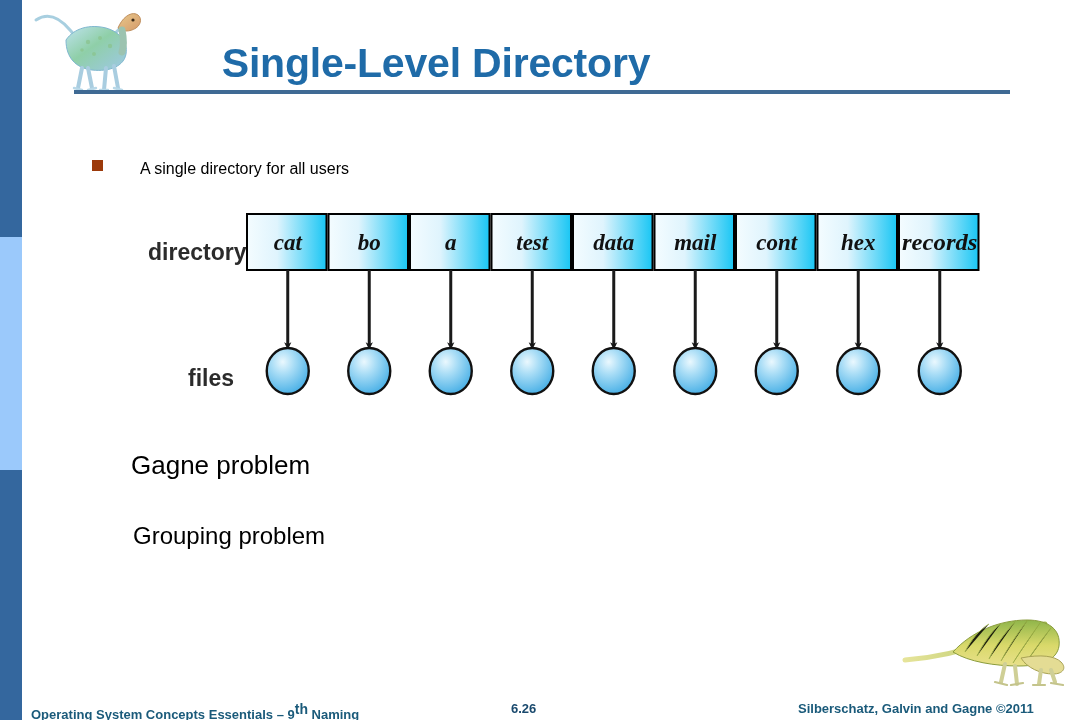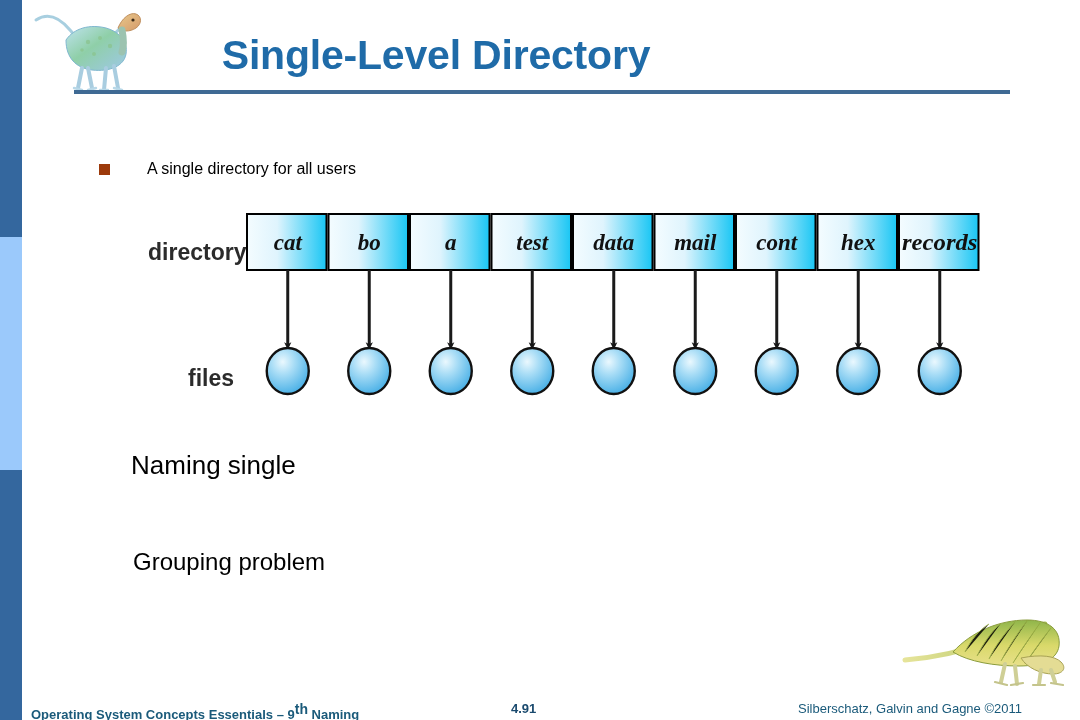--- a/index.html
+++ b/index.html
@@ -23,21 +23,21 @@
     width: 22px;
   }
   .band-top    { top: 0;     height: 237px; background: #34679e; }
   .band-mid    { top: 237px; height: 233px; background: #9bc9fb; }
   .band-bottom { top: 470px; height: 250px; background: #34679e; }
 
   
   .title {
     position: absolute;
     left: 0;
-    top: 32px;
+    top: 40px;
     width: 872px;
     text-align: center;
     font-size: 41px;
     font-weight: bold;
     color: #1f6ba8;
     letter-spacing: -0.2px;
     white-space: nowrap;
   }
   .title-rule {
     position: absolute;
@@ -63,22 +63,21 @@
     width: 180px;
     height: 80px;
   }
 
   
   .bullet-row {
     position: absolute;
     left: 92px;
     top: 160px;
     display: flex;
-    align-items: center;
-    margin-left: 7px;
+    align-items: flex-start;
   }
   .bullet-mark {
     width: 11px;
     height: 11px;
     background: #9c3a0b;
     margin-right: 37px;
     flex: none;
   }
   .bullet-text {
     font-size: 16px;
@@ -102,21 +101,21 @@
     position: absolute;
     left: 131px;
     top: 450px;
     font-size: 26px;
     color: #000000;
     white-space: nowrap;
   }
   .problem-grouping {
     position: absolute;
     left: 133px;
-    top: 548px;
+    top: 522px;
     font-size: 24px;
     color: #000000;
     white-space: nowrap;
   }
 
   
   .footer-left {
     position: absolute;
     left: 31px;
     top: 701px;
@@ -133,21 +132,21 @@
     font-size: 13px;
     font-weight: bold;
     color: #1a4a6e;
     white-space: nowrap;
   }
   .footer-right {
     position: absolute;
     left: 798px;
     top: 701px;
     font-size: 13px;
-    font-weight: normal;
+    font-weight: bold;
     color: #1a5a7a;
     white-space: nowrap;
   }
 </style>
 </head>
 <body>
 
 <div id="slide">
 
   <div class="band band-top"></div>
@@ -250,21 +249,21 @@
           <ellipse cx="386.25" cy="163" rx="21" ry="23" fill="url(#ballGrad)" stroke="#111111" stroke-width="2.4"></ellipse>
           <ellipse cx="467.75" cy="163" rx="21" ry="23" fill="url(#ballGrad)" stroke="#111111" stroke-width="2.4"></ellipse>
           <ellipse cx="549.25" cy="163" rx="21" ry="23" fill="url(#ballGrad)" stroke="#111111" stroke-width="2.4"></ellipse>
           <ellipse cx="630.75" cy="163" rx="21" ry="23" fill="url(#ballGrad)" stroke="#111111" stroke-width="2.4"></ellipse>
           <ellipse cx="712.25" cy="163" rx="21" ry="23" fill="url(#ballGrad)" stroke="#111111" stroke-width="2.4"></ellipse>
           <ellipse cx="793.75" cy="163" rx="21" ry="23" fill="url(#ballGrad)" stroke="#111111" stroke-width="2.4"></ellipse>
         </g>
     </svg>
   </div>
 
-  <div class="problem-naming">Naming single</div>
+  <div class="problem-naming">Gagne problem</div>
   <div class="problem-grouping">Grouping problem</div>
 
   <svg class="dino-bottom" viewBox="0 0 180 80">
     <defs>
       <linearGradient id="sailGrad" x1="0" y1="0" x2="0" y2="1">
         <stop offset="0%" stop-color="#8fb54a"></stop>
         <stop offset="55%" stop-color="#d9d96a"></stop>
         <stop offset="100%" stop-color="#e8e08a"></stop>
       </linearGradient>
       <linearGradient id="tailGrad" x1="0" y1="0" x2="1" y2="0">
@@ -282,16 +281,16 @@
       <path d="M106 53 C113 40 122 26 132 13"></path>
       <path d="M118 55 C126 42 136 28 145 15"></path>
       <path d="M130 56 C138 44 148 30 156 20"></path>
     </g>
     <path d="M126 50 C146 46 160 48 166 54 C172 60 168 66 158 66 C146 66 132 60 126 50 Z" fill="#e4dc94" stroke="#a8a254" stroke-width="1"></path>
     <path d="M110 56 L106 74 M120 58 L122 76 M146 62 L144 76 M156 62 L160 74" fill="none" stroke="#cfcf96" stroke-width="4" stroke-linecap="round"></path>
     <path d="M100 74 L112 77 M116 77 L128 75 M138 77 L150 77 M156 75 L168 77" fill="none" stroke="#c4c48c" stroke-width="2.2" stroke-linecap="round"></path>
   </svg>
 
   <div class="footer-left"><span>Operating System Concepts Essentials  – 9</span><sup>th</sup><span> Naming</span></div>
-  <div class="footer-page">4.91</div>
+  <div class="footer-page">6.26</div>
   <div class="footer-right">Silberschatz, Galvin and Gagne ©2011</div>
 
 </div>
 
 </body></html>

